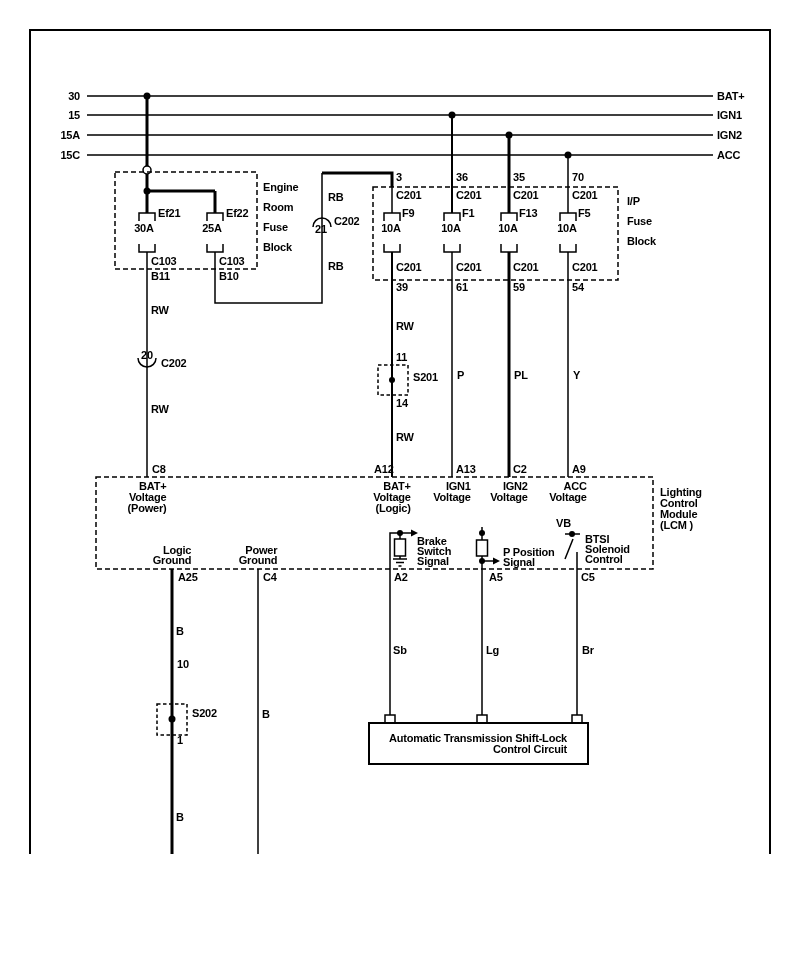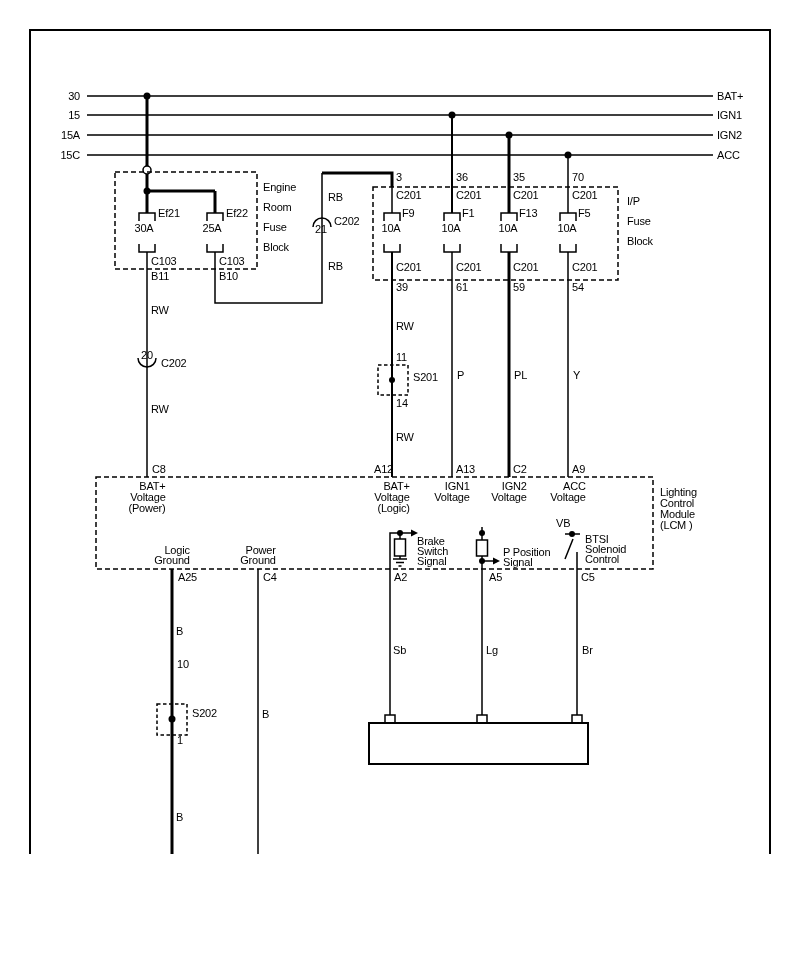--- a/index.html
+++ b/index.html
@@ -1,17 +1,17 @@
 <!DOCTYPE html>
 <html><head>
 <meta charset="utf-8">
 <style>
   html,body{margin:0;padding:0;background:#fff;}
   .page{position:relative;width:800px;height:854px;background:#ffffff;
-        font-family:"Liberation Sans",sans-serif;color:#000;overflow:hidden;}
+        font-family:"Liberation Sans",sans-serif;color:#000;overflow:hidden;font-weight:bold;}
   svg.wires{position:absolute;left:0;top:0;}
   .lbl{position:absolute;font-size:11px;line-height:11px;letter-spacing:-0.2px;
        white-space:pre-line;color:#000;}
   .tx-c{transform:translateX(-50%);text-align:right;}
   .tx-r{transform:translateX(-100%);margin-left:8px;}
   .anc-e{transform:translate(-100%,-50%);text-align:right;}
   .anc-w{transform:translateY(-50%);}
   .lh10{line-height:10px;} .lh11{line-height:11px;} .lh13{line-height:20px;}
 </style>
 </head>
@@ -236,16 +236,18 @@
   <div class="lbl" style="left:177px;top:659px">10</div>
   <div class="lbl" style="left:192px;top:708px">S202</div>
   <div class="lbl" style="left:177px;top:735px">1</div>
   <div class="lbl" style="left:262px;top:709px">B</div>
   <div class="lbl" style="left:176px;top:812px">B</div>
   <div class="lbl" style="left:226px;top:890px">G202</div>
 
   <div class="lbl" style="left:393px;top:645px">Sb</div>
   <div class="lbl" style="left:486px;top:645px">Lg</div>
   <div class="lbl" style="left:582px;top:645px">Br</div>
+  <div class="lbl tx-c lh11" style="left:478px;top:733px">Automatic Transmission Shift-Lock
+Control Circuit</div>
 
   <div class="lbl tx-r" style="left:766px;top:949px">L7B19B35</div>
 
 </div>
 
 </body></html>

